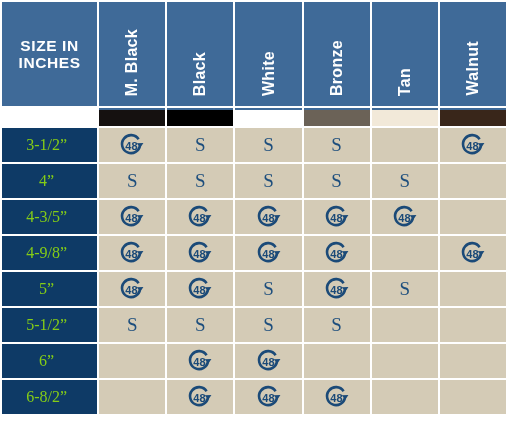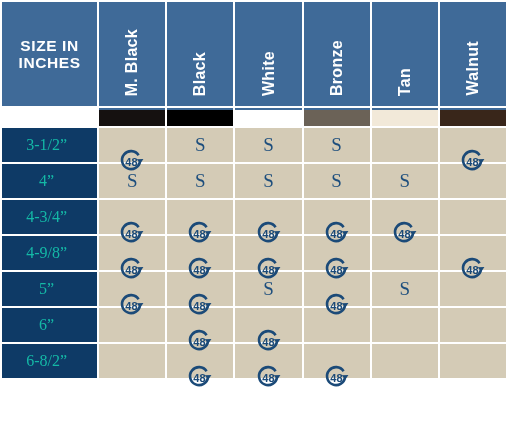--- a/index.html
+++ b/index.html
@@ -75,21 +75,21 @@
   }
   td.swatch {
     height: 16px;
     padding: 0;
     border-top: 2px solid #3f6a98;
   }
 
   
   td.sizecell {
     background: #0e3a66;
-    color: #14b8a6;
+    color: #84cc16;
     text-align: center;
     vertical-align: middle;
     height: 34px;
     padding: 0 6px 0 0;
     font-size: 16px;
     font-family: "Liberation Serif", serif;
     white-space: nowrap;
   }
   td.cell {
     background: #d4cbb6;
@@ -106,21 +106,21 @@
     line-height: 1;
   }
 
   
   .icon48 {
     display: inline-block;
     width: 26px;
     height: 26px;
     vertical-align: middle;
     position: relative;
-    top: 17px;
+    top: 1px;
   }
   .icon48 svg { display: block; }
 
   .empty-mark { display: inline-block; width: 1px; height: 1px; }
 </style>
 </head>
 <body>
 
 <div id="availability-table">
   <table class="grid">
@@ -180,21 +180,21 @@
         <tr>
           <td class="sizecell">4”</td>
           <td class="cell"><span class="s-mark">S</span></td>
           <td class="cell"><span class="s-mark">S</span></td>
           <td class="cell"><span class="s-mark">S</span></td>
           <td class="cell"><span class="s-mark">S</span></td>
           <td class="cell"><span class="s-mark">S</span></td>
           <td class="cell"><span class="empty-mark"></span></td>
         </tr>
         <tr>
-          <td class="sizecell">4-3/4”</td>
+          <td class="sizecell">4-3/5”</td>
           <td class="cell"><span class="icon48"><svg viewBox="0 0 26 26" width="26" height="26">
                 <path d="M19.6 6.2 A9 9 0 1 0 21 12" fill="none" stroke="#1b4a78" stroke-width="2.6" stroke-linecap="butt"></path>
                 <path d="M21.4 14.6 L17.6 10.2 L24.4 10.0 Z" fill="#1b4a78"></path>
                 <text x="12.4" y="16.6" text-anchor="middle" font-size="11" font-weight="bold" font-family="&quot;Liberation Sans&quot;, sans-serif" fill="#1b4a78">48</text>
               </svg></span></td>
           <td class="cell"><span class="icon48"><svg viewBox="0 0 26 26" width="26" height="26">
                 <path d="M19.6 6.2 A9 9 0 1 0 21 12" fill="none" stroke="#1b4a78" stroke-width="2.6" stroke-linecap="butt"></path>
                 <path d="M21.4 14.6 L17.6 10.2 L24.4 10.0 Z" fill="#1b4a78"></path>
                 <text x="12.4" y="16.6" text-anchor="middle" font-size="11" font-weight="bold" font-family="&quot;Liberation Sans&quot;, sans-serif" fill="#1b4a78">48</text>
               </svg></span></td>
@@ -256,20 +256,29 @@
                 <path d="M21.4 14.6 L17.6 10.2 L24.4 10.0 Z" fill="#1b4a78"></path>
                 <text x="12.4" y="16.6" text-anchor="middle" font-size="11" font-weight="bold" font-family="&quot;Liberation Sans&quot;, sans-serif" fill="#1b4a78">48</text>
               </svg></span></td>
           <td class="cell"><span class="s-mark">S</span></td>
           <td class="cell"><span class="icon48"><svg viewBox="0 0 26 26" width="26" height="26">
                 <path d="M19.6 6.2 A9 9 0 1 0 21 12" fill="none" stroke="#1b4a78" stroke-width="2.6" stroke-linecap="butt"></path>
                 <path d="M21.4 14.6 L17.6 10.2 L24.4 10.0 Z" fill="#1b4a78"></path>
                 <text x="12.4" y="16.6" text-anchor="middle" font-size="11" font-weight="bold" font-family="&quot;Liberation Sans&quot;, sans-serif" fill="#1b4a78">48</text>
               </svg></span></td>
           <td class="cell"><span class="s-mark">S</span></td>
+          <td class="cell"><span class="empty-mark"></span></td>
+        </tr>
+        <tr>
+          <td class="sizecell">5-1/2”</td>
+          <td class="cell"><span class="s-mark">S</span></td>
+          <td class="cell"><span class="s-mark">S</span></td>
+          <td class="cell"><span class="s-mark">S</span></td>
+          <td class="cell"><span class="s-mark">S</span></td>
+          <td class="cell"><span class="empty-mark"></span></td>
           <td class="cell"><span class="empty-mark"></span></td>
         </tr>
         <tr>
           <td class="sizecell">6”</td>
           <td class="cell"><span class="empty-mark"></span></td>
           <td class="cell"><span class="icon48"><svg viewBox="0 0 26 26" width="26" height="26">
                 <path d="M19.6 6.2 A9 9 0 1 0 21 12" fill="none" stroke="#1b4a78" stroke-width="2.6" stroke-linecap="butt"></path>
                 <path d="M21.4 14.6 L17.6 10.2 L24.4 10.0 Z" fill="#1b4a78"></path>
                 <text x="12.4" y="16.6" text-anchor="middle" font-size="11" font-weight="bold" font-family="&quot;Liberation Sans&quot;, sans-serif" fill="#1b4a78">48</text>
               </svg></span></td>

